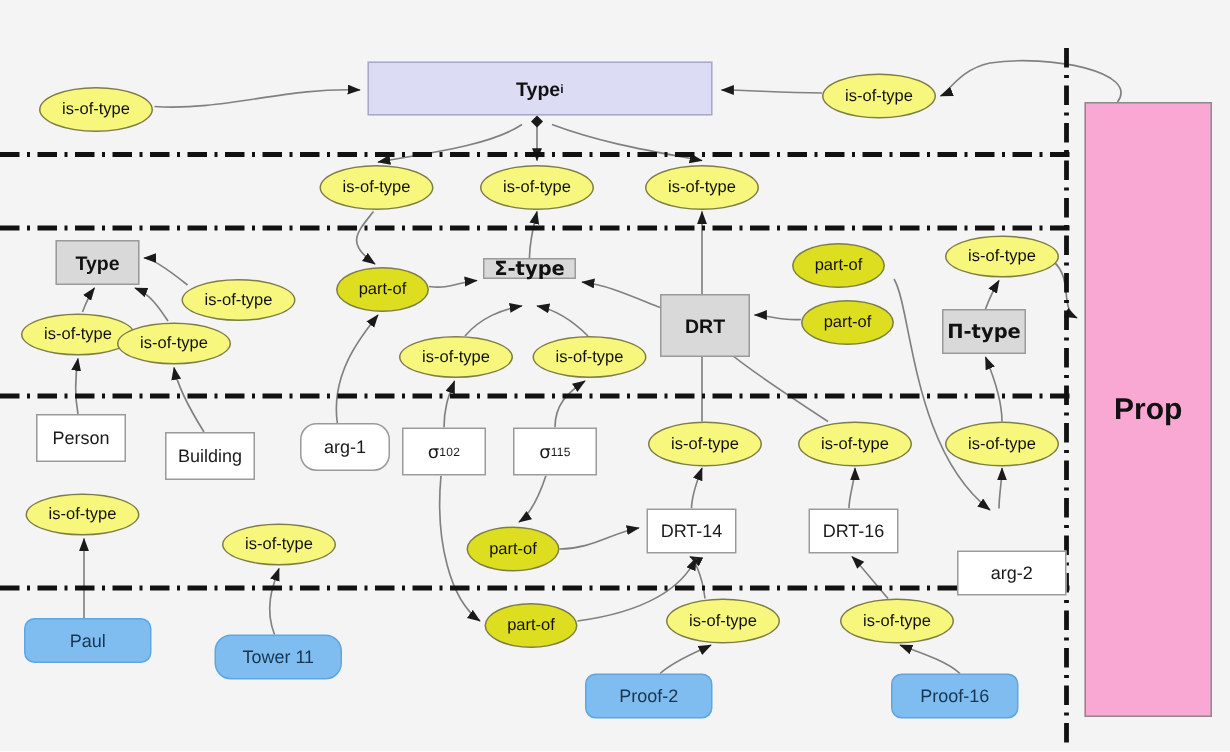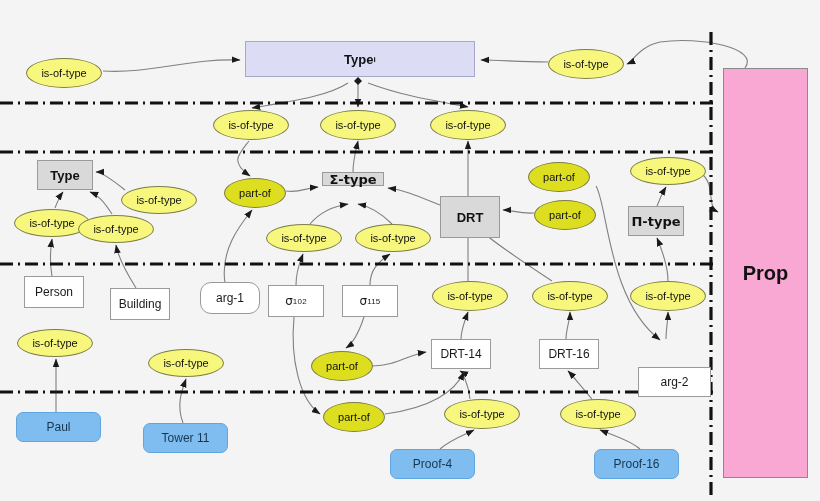--- a/index.html
+++ b/index.html
@@ -288,24 +288,24 @@
       </div>
       <div class="node ellipse light" style="left: 444px; top: 399px; width: 76px; height: 30px;">
         <span>is-of-type</span>
       </div>
       <div class="node ellipse light" style="left: 560px; top: 399px; width: 76px; height: 30px;">
         <span>is-of-type</span>
       </div>
       <div class="node rect blue" style="left: 16px; top: 412px; width: 85px; height: 30px;">
         <span>Paul</span>
       </div>
-      <div class="node rect blue" style="left: 143px; top: 423px; width: 85px; height: 30px;">
+      <div class="node rect blue" style="left: 143px; top: 423px; width: 85px; height: 30px; border-radius: 11px;">
         <span>Tower 11</span>
       </div>
       <div class="node rect blue" style="left: 390px; top: 449px; width: 85px; height: 30px;">
-        <span>Proof-4</span>
+        <span>Proof-2</span>
       </div>
       <div class="node rect blue" style="left: 594px; top: 449px; width: 85px; height: 30px;">
         <span>Proof-16</span>
       </div>
     </div>
 
 </div>
 
 </body></html>

